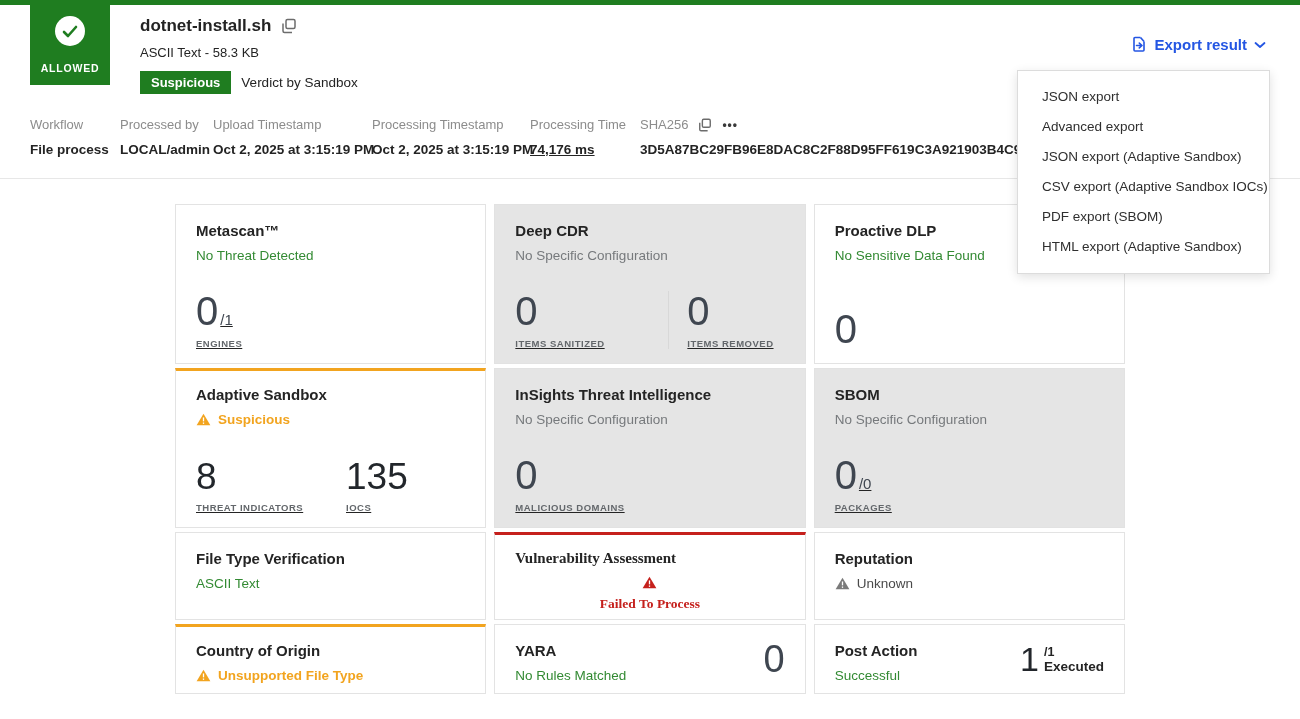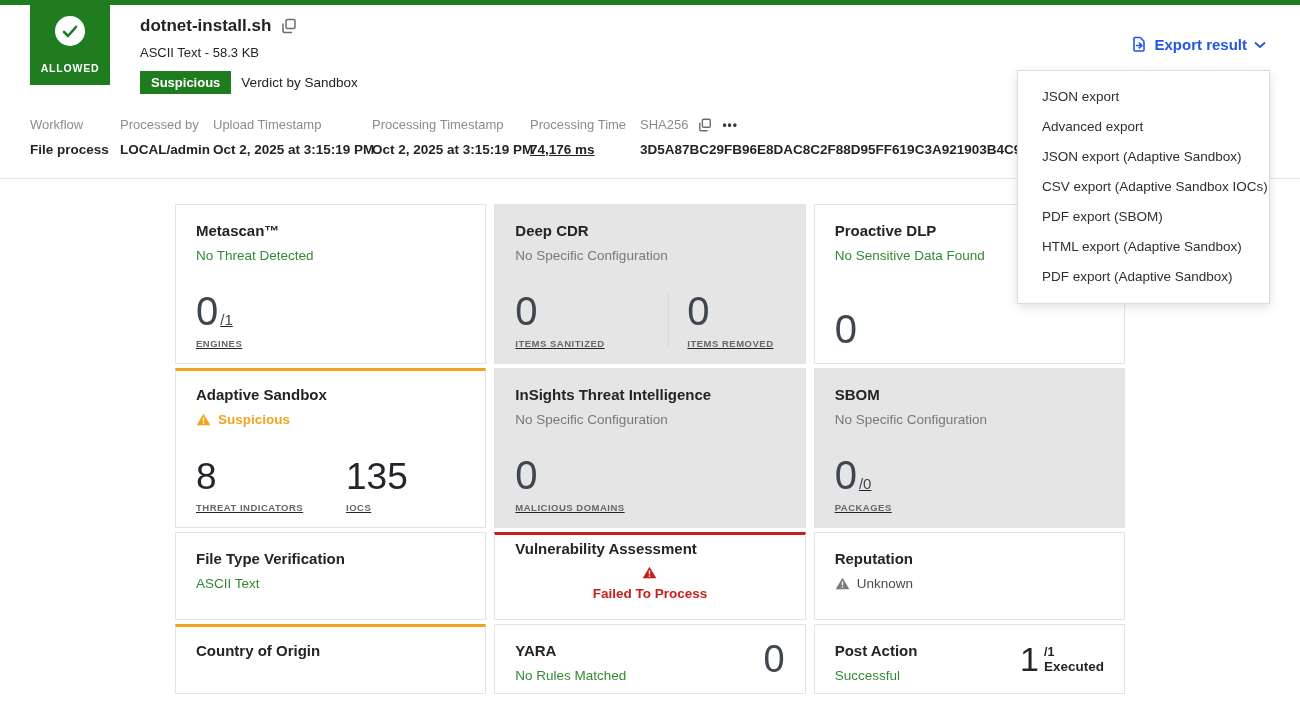--- a/index.html
+++ b/index.html
@@ -41,21 +41,21 @@
   .sha-label-row { display:flex; align-items:center; gap:10px; }
   .dots { font-size:12px; font-weight:700; color:#3a3a3a; letter-spacing:1px; cursor:pointer; line-height:1; }
 
   .hdivider { position:absolute; top:178px; left:0; right:0; height:1px; background:#e7e7e7; }
 
   
   .grid { position:absolute; left:175px; top:204px; width:950px; display:grid; grid-template-columns:1fr 1fr 1fr; grid-template-rows:160px 160px 88px 70px; gap:4px 8px; }
   .card { position:relative; background:#fff; border:1px solid #e3e3e3; padding:17px 20px; cursor:pointer; }
   .card--gray { background:#e5e5e5; border-color:#e2e2e2; }
   .card--torange { border-top:3px solid #f2a41f; padding-top:15px; }
-  .card--tred { border-top:3px solid #c5201c; padding-top:5px; }
+  .card--tred { border-top:3px solid #c5201c; padding-top:15px;font-family:Liberation Serif, serif; }
   .ctitle { font-size:15px; font-weight:700; color:#242424; }
   .cstatus { margin-top:9px; font-size:13.5px; display:flex; align-items:center; gap:7px; }
   .st-green { color:#338a33; }
   .st-gray { color:#76797c; }
   .st-orange { color:#f2a41f; font-weight:700; }
   .st-red { color:#c5201c; font-weight:700;flex-direction:column; }
   .st-dark { color:#4a4a4a; }
 
   .statrow { position:absolute; left:20px; right:20px; bottom:14px; display:flex;text-decoration:underline; }
   .stat { }
@@ -276,20 +276,30 @@
               <rect x="7.3" y="4.8" width="1.4" height="4.2" fill="#fff"></rect>
               <rect x="7.3" y="10.2" width="1.4" height="1.5" fill="#fff"></rect>
             </svg>
         </span>
         <span>Unknown</span>
       </div>
     </div>
 
     <div class="card card--torange">
       <div class="ctitle">Country of Origin</div>
+      <div class="cstatus st-orange">
+        <span>
+          <svg width="15" height="13" viewBox="0 0 16 14">
+              <path d="M8 0.8 L15.4 13.2 H0.6 Z" fill="#f2a41f"></path>
+              <rect x="7.3" y="4.8" width="1.4" height="4.2" fill="#fff"></rect>
+              <rect x="7.3" y="10.2" width="1.4" height="1.5" fill="#fff"></rect>
+            </svg>
+        </span>
+        <span>Unsupported File Type</span>
+      </div>
     </div>
 
     <div class="card">
       <div class="ctitle">YARA</div>
       <div class="cstatus st-green">No Rules Matched</div>
       <div class="num-right">0</div>
     </div>
 
     <div class="card">
       <div class="ctitle">Post Action</div>
@@ -304,15 +314,14 @@
     </div>
   </div>
 
   <div class="dropdown">
     <div class="dd-item">JSON export</div>
     <div class="dd-item">Advanced export</div>
     <div class="dd-item">JSON export (Adaptive Sandbox)</div>
     <div class="dd-item">CSV export (Adaptive Sandbox IOCs)</div>
     <div class="dd-item">PDF export (SBOM)</div>
     <div class="dd-item">HTML export (Adaptive Sandbox)</div>
-    <div class="dd-item">PDF export (Adaptive Sandbox)</div>
   </div>
 </div>
 
 </body></html>

